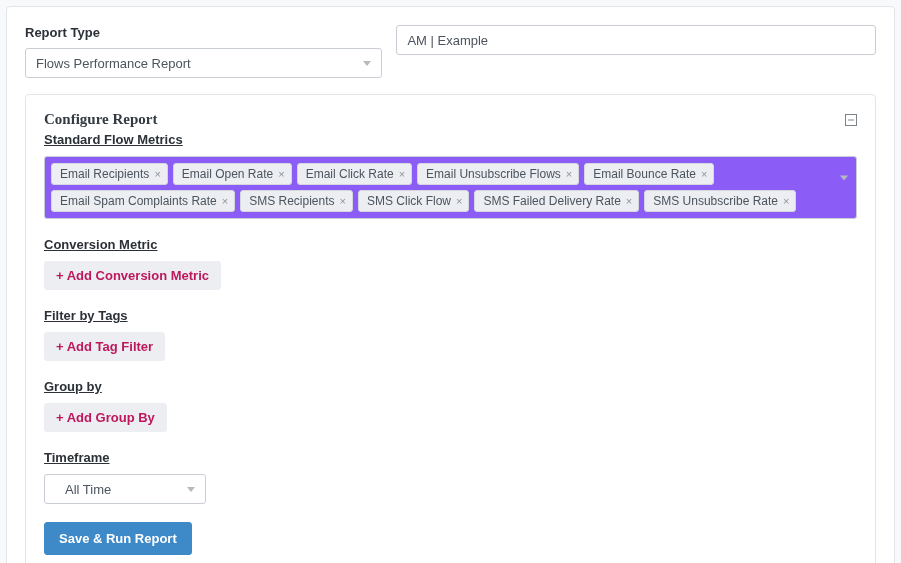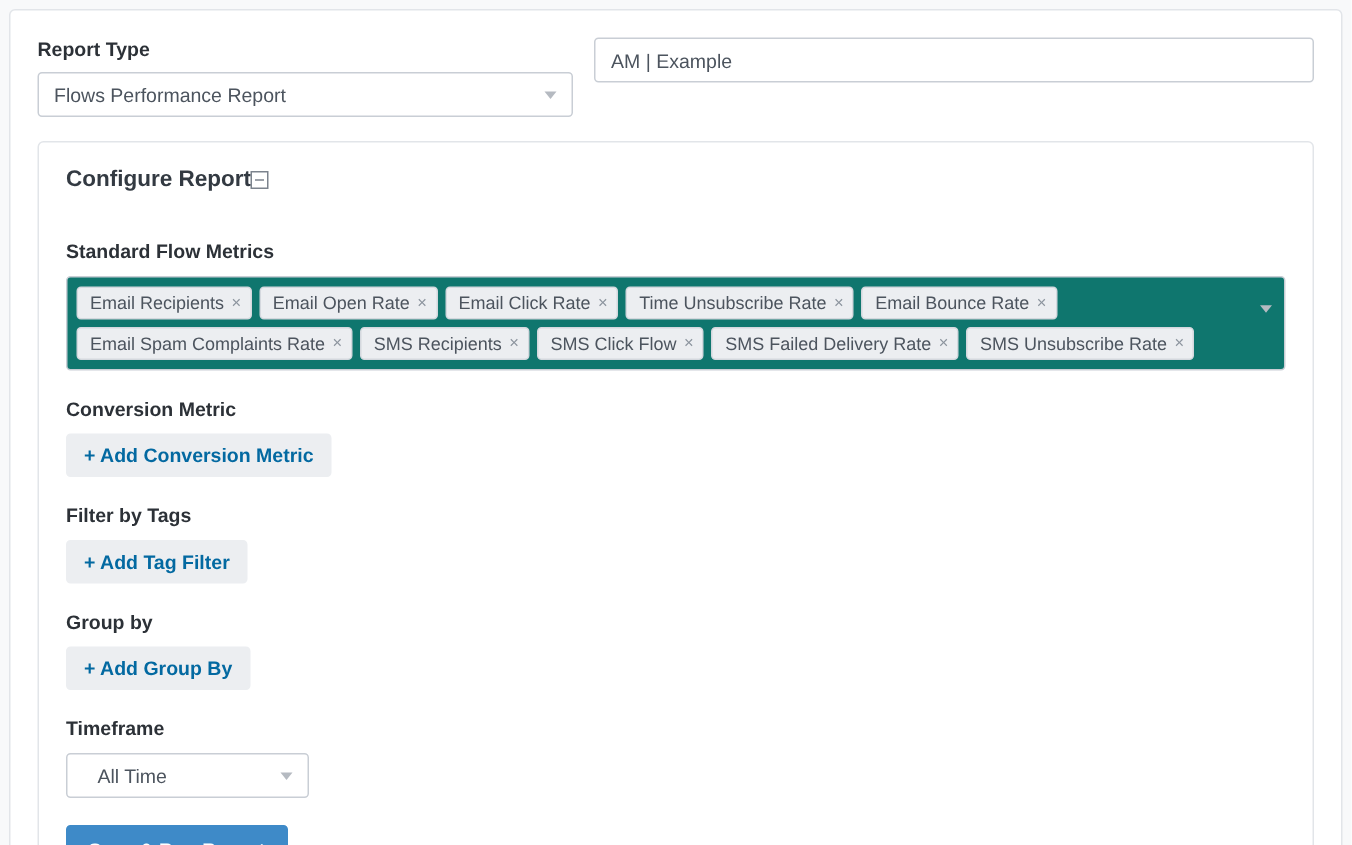--- a/index.html
+++ b/index.html
@@ -59,23 +59,24 @@
       border-right: 4px solid transparent;
       border-top: 5px solid #b5bac1;
     }
     .inner-card {
       border: 1px solid #e2e5e9;
       border-radius: 4px;
       padding: 16px 18px 18px 18px;
     }
     .inner-header {
       display: flex;
-      justify-content: flex-start;
-      align-items: center;
-      margin-bottom: 32px;
+      justify-content: space-between;
+      align-items: center;
+      margin-bottom: 4px;
+      font-family: Liberation Serif, serif;
     }
     .inner-title {
       font-weight: 600;
       font-size: 15px;
       color: #333a42;
     }
     .collapse-icon {
       width: 12px; height: 12px;
       border: 1px solid #7c838d;
       position: relative;
@@ -87,26 +88,27 @@
       left: 2px; right: 2px; top: 50%;
       height: 1px;
       background: #7c838d;
       transform: translateY(-50%);
     }
     .section-label {
       font-weight: 600;
       font-size: 13px;
       color: #2c3137;
       margin-bottom: 9px;
+      text-decoration: underline;
     }
     .section { margin-bottom: 18px; }
     .tags-box {
       border: 1px solid #c9ced5;
       border-radius: 3px;
-      background: #0f766e;
+      background: #8b5cf6;
       padding: 6px 12px 6px 6px;
       display: flex;
       flex-wrap: wrap;
       gap: 5px;
       position: relative;
       min-height: 36px;
     }
     .tags-caret-wrap {
       position: absolute;
       right: 8px;
@@ -132,21 +134,21 @@
     }
     .btn-secondary {
       display: inline-flex;
       align-items: center;
       background: #eceef1;
       border: 1px solid #eceef1;
       border-radius: 3px;
       padding: 6px 11px;
       font-size: 13px;
       font-weight: 600;
-      color: #0369a1;
+      color: #be185d;
       cursor: pointer;
     }
     .timeframe-select {
       width: 162px;
       padding-left: 20px;
     }
     .btn-primary {
       display: inline-flex;
       align-items: center;
       background: #3e8ac8;
@@ -192,21 +194,21 @@
           </span>
           <span class="tag">
             <span>Email Open Rate</span>
             <span class="tag-x">×</span>
           </span>
           <span class="tag">
             <span>Email Click Rate</span>
             <span class="tag-x">×</span>
           </span>
           <span class="tag">
-            <span>Time Unsubscribe Rate</span>
+            <span>Email Unsubscribe Flows</span>
             <span class="tag-x">×</span>
           </span>
           <span class="tag">
             <span>Email Bounce Rate</span>
             <span class="tag-x">×</span>
           </span>
           <span class="tag">
             <span>Email Spam Complaints Rate</span>
             <span class="tag-x">×</span>
           </span>

